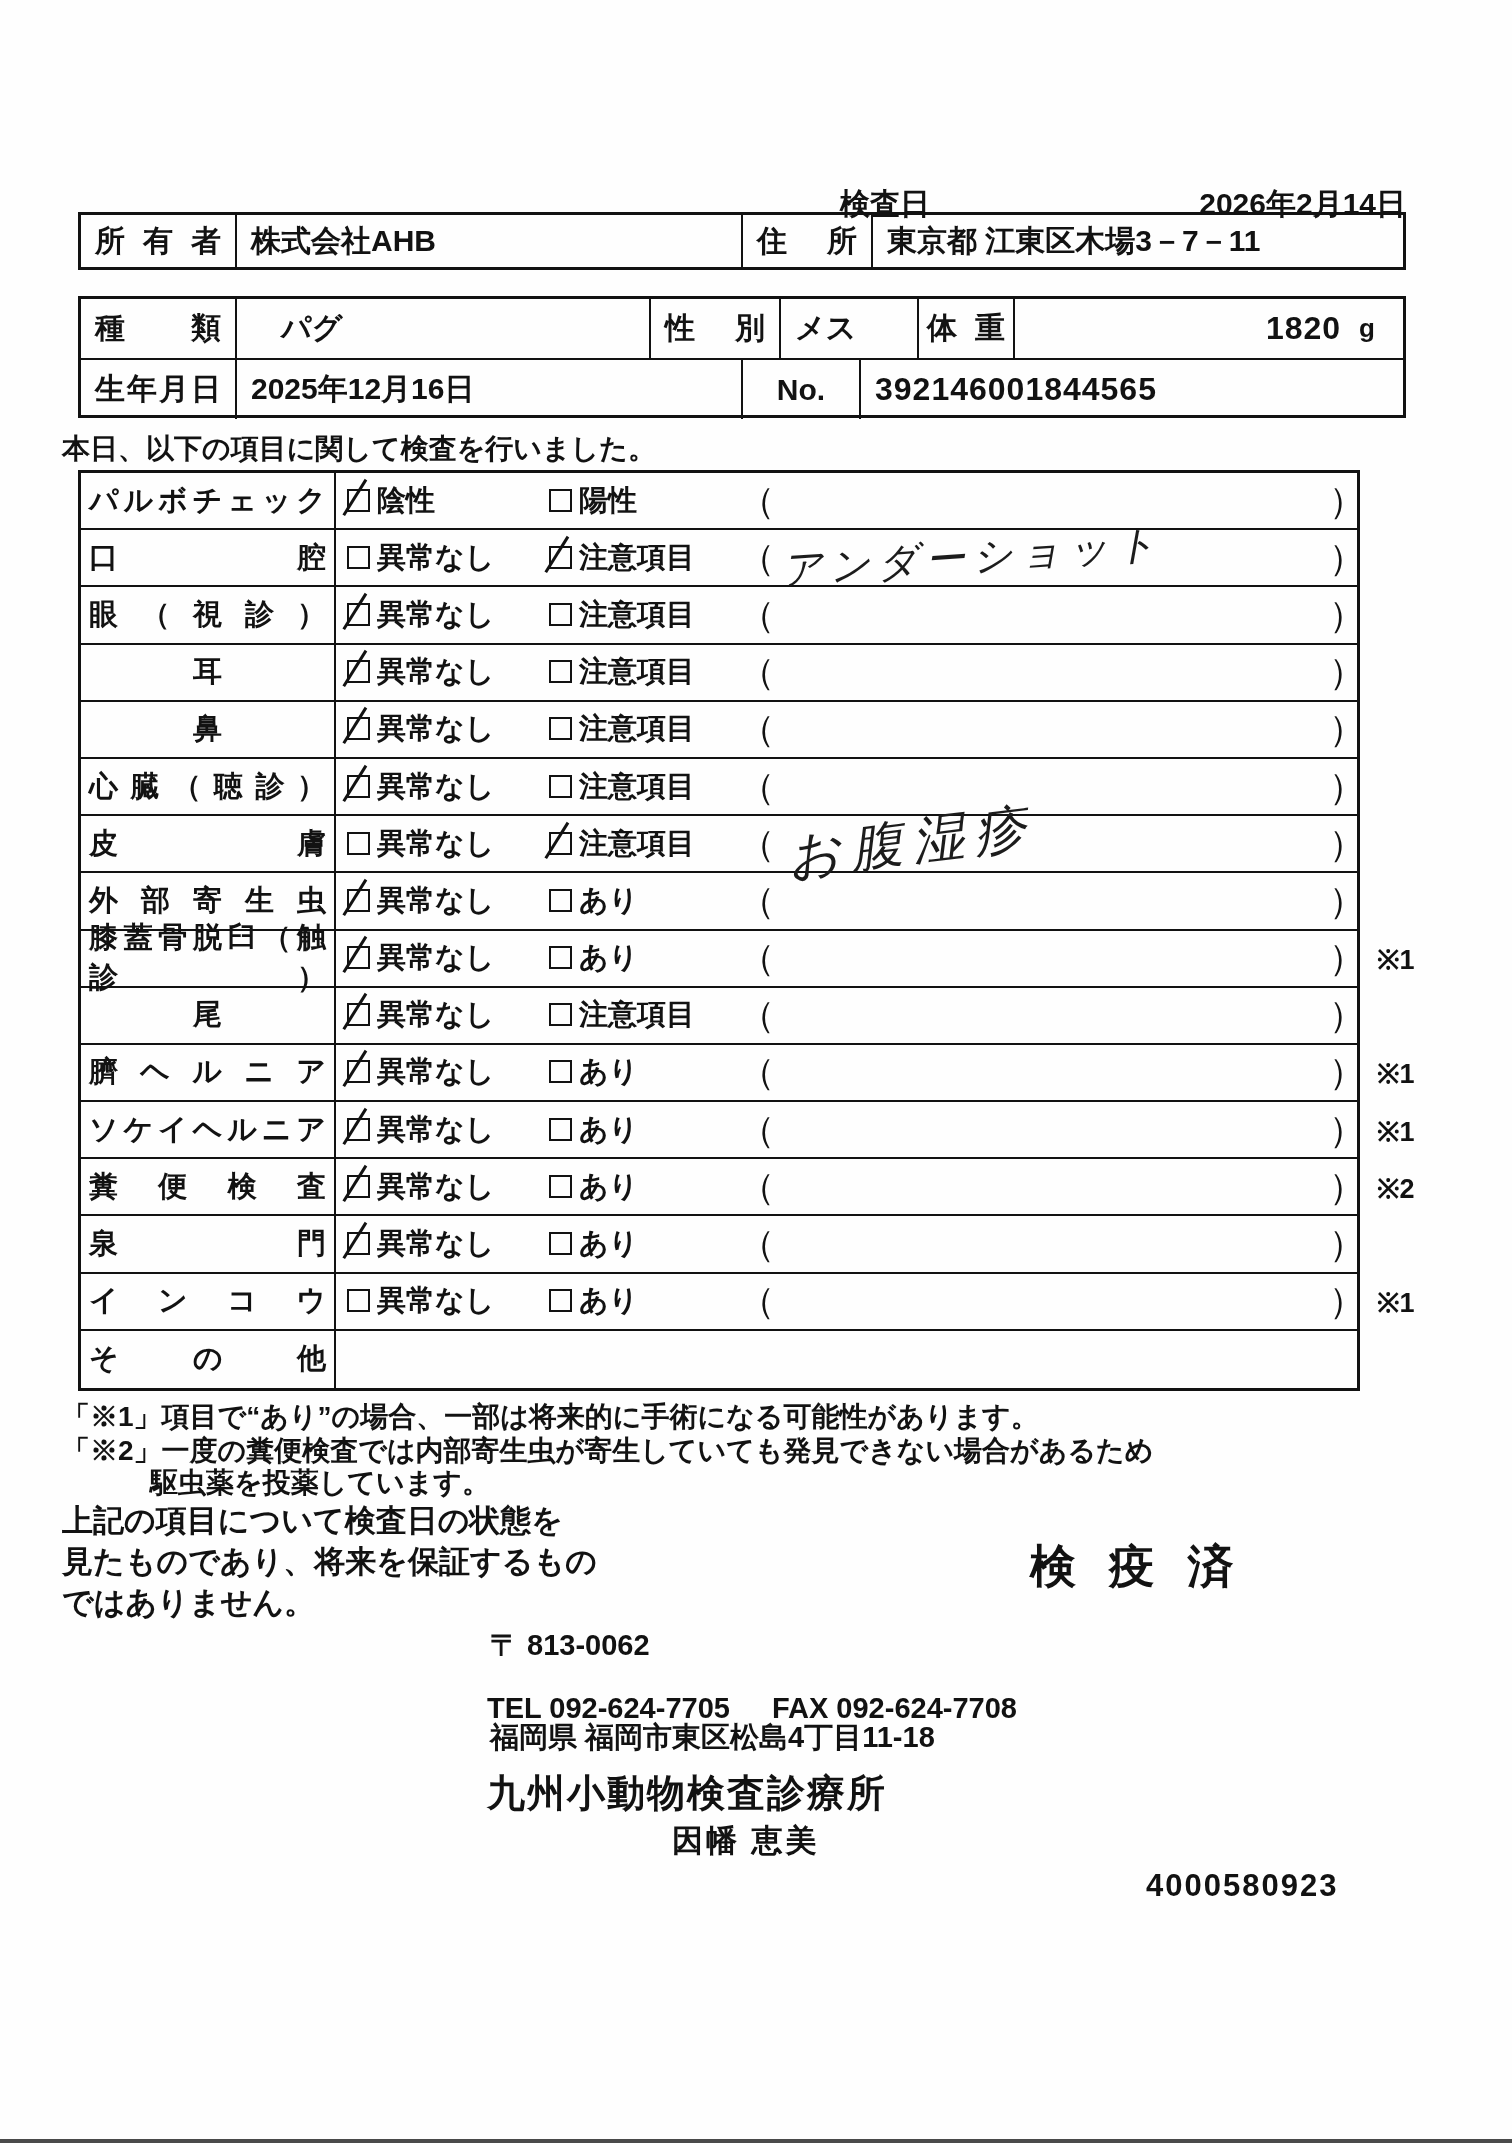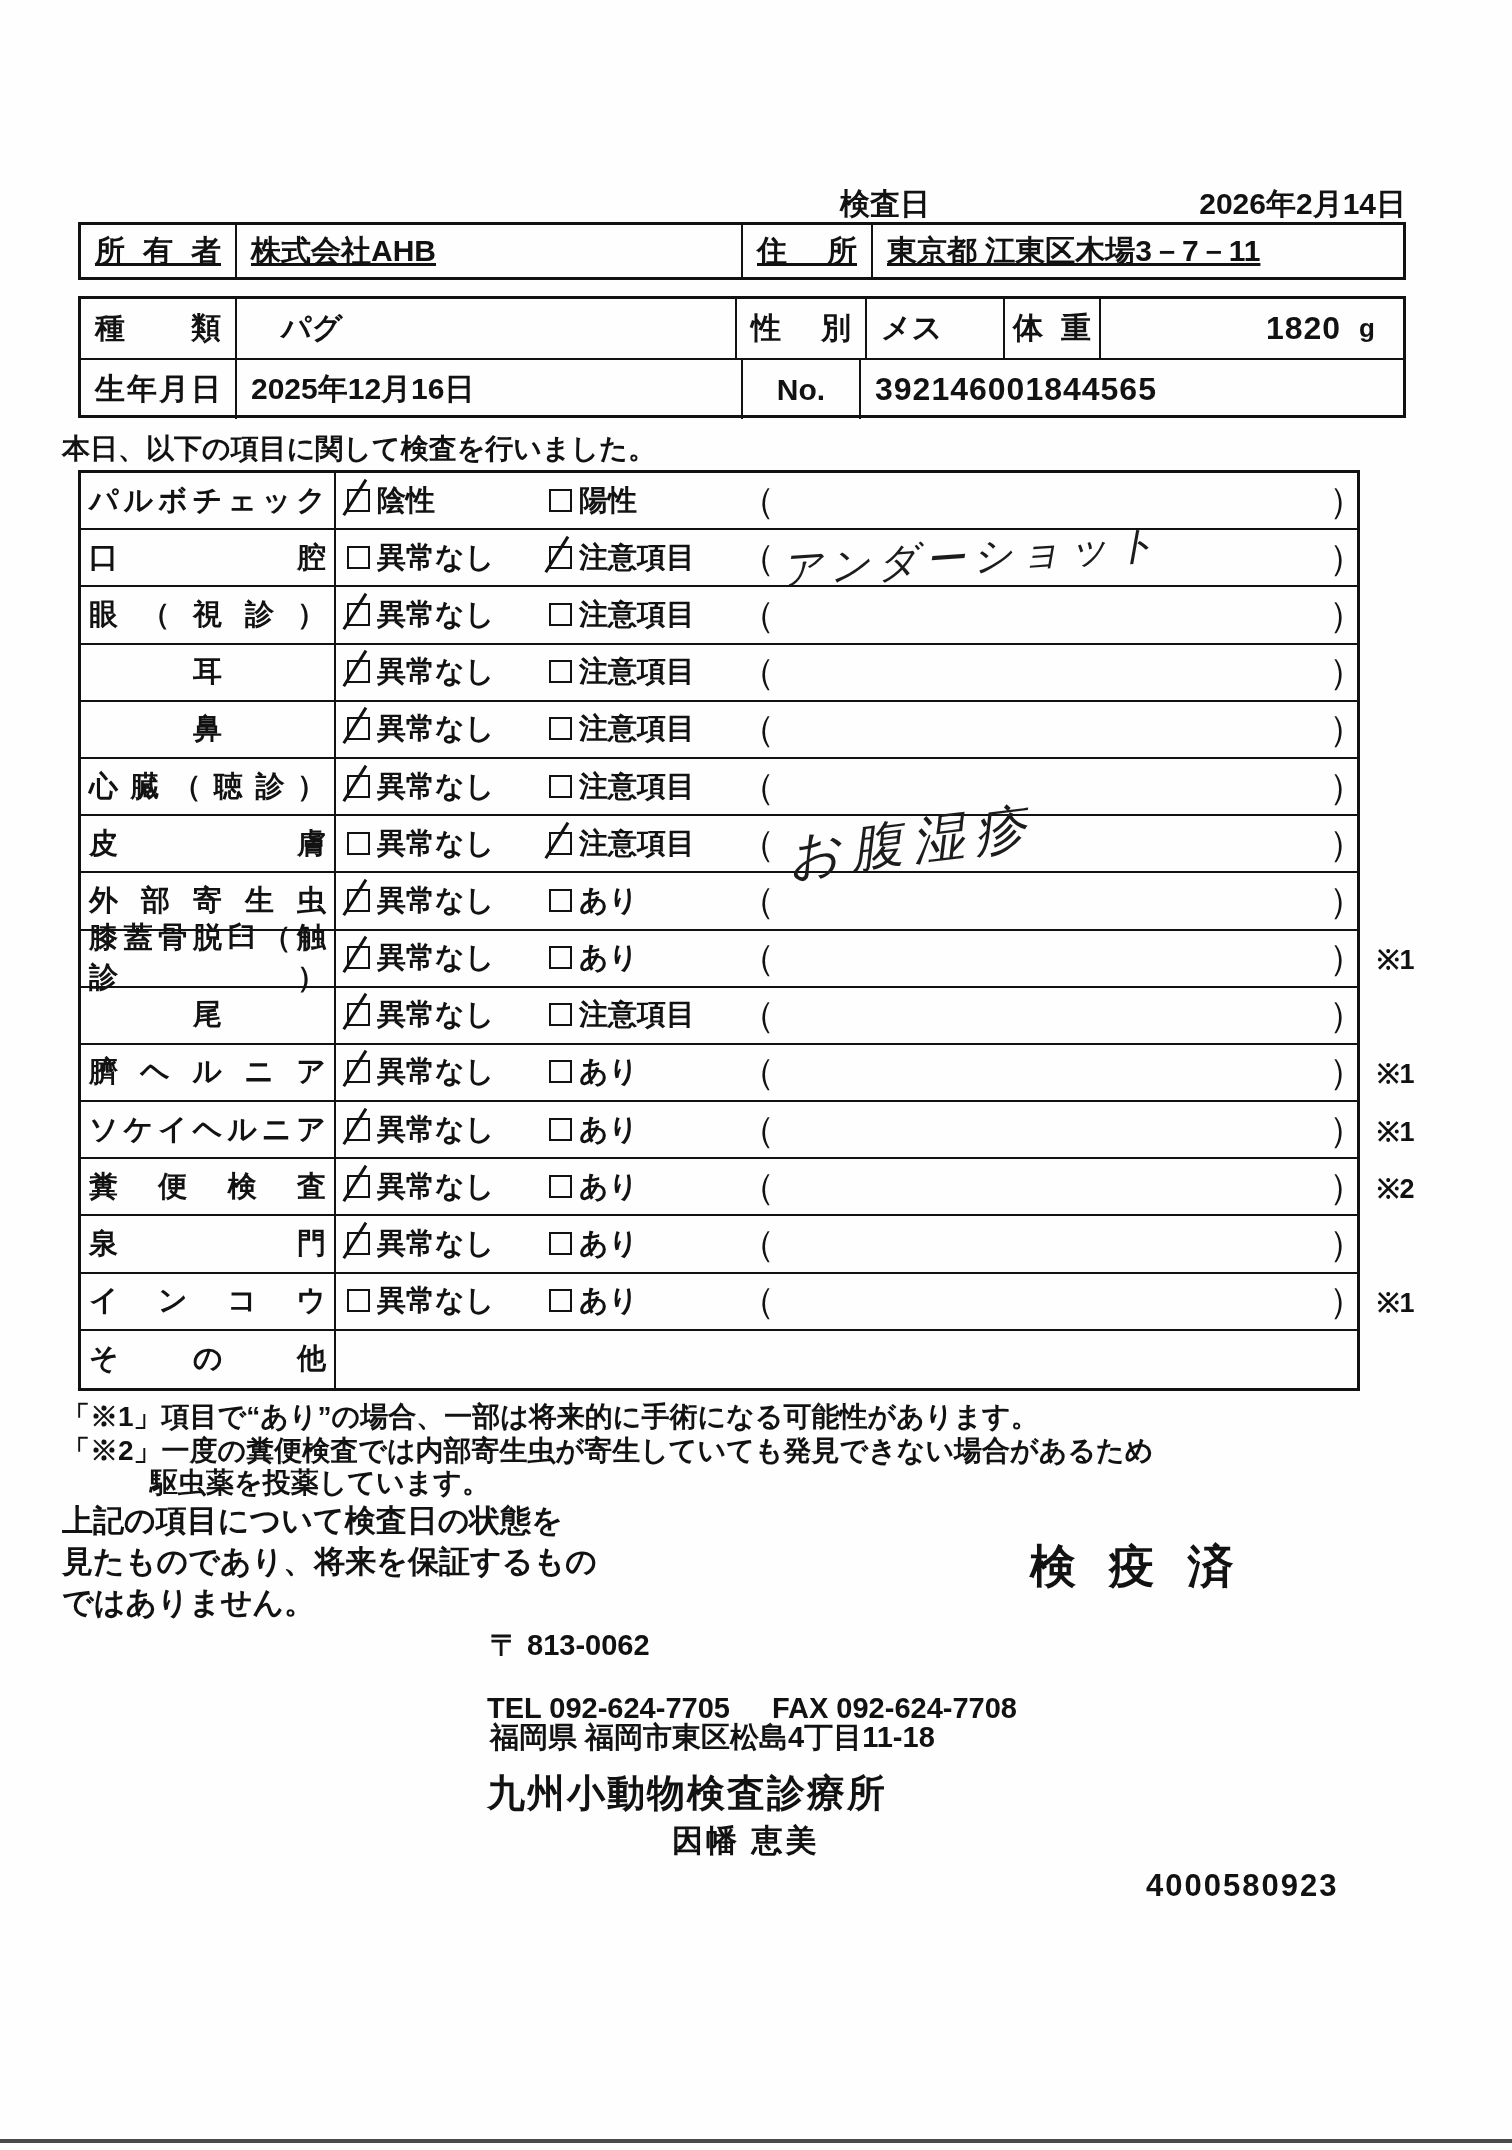--- a/index.html
+++ b/index.html
@@ -54,21 +54,21 @@
 <body>
 
 <div class="page">
 
 
   <div class="abs date-line">
     <span>検査日</span>
     <span>2026年2月14日</span>
   </div>
 
-  <div class="abs tbl" style="left:78px;top:222px;width:1328px;height:58px;text-decoration:underline;">
+  <div class="abs tbl" style="left:78px;top:212px;width:1328px;height:58px;">
     <div class="trow" style="height:100%;">
       <div class="tcell" style="width:156px;">
           <span class="jlab">所有者</span>
         </div>
       <div class="tcell" style="width:506px;">
           <span>株式会社AHB</span>
         </div>
       <div class="tcell" style="width:130px;">
           <span class="jlab">住所</span>
         </div>
@@ -76,21 +76,21 @@
           <span>東京都 江東区木場3－7－11</span>
         </div>
     </div>
   </div>
 
   <div class="abs tbl" style="left:78px;top:296px;width:1328px;height:122px;">
     <div class="trow" style="height:61px;border-bottom:2px solid #121212;">
       <div class="tcell" style="width:156px;">
           <span class="jlab">種類</span>
         </div>
-      <div class="tcell" style="width:500px;padding-left:44px;">
+      <div class="tcell" style="width:414px;padding-left:44px;">
           <span>パグ</span>
         </div>
       <div class="tcell" style="width:130px;">
           <span class="jlab">性別</span>
         </div>
       <div class="tcell" style="width:138px;">
           <span>メス</span>
         </div>
       <div class="tcell" style="width:96px;padding:0 8px;">
           <span class="jlab">体重</span>

